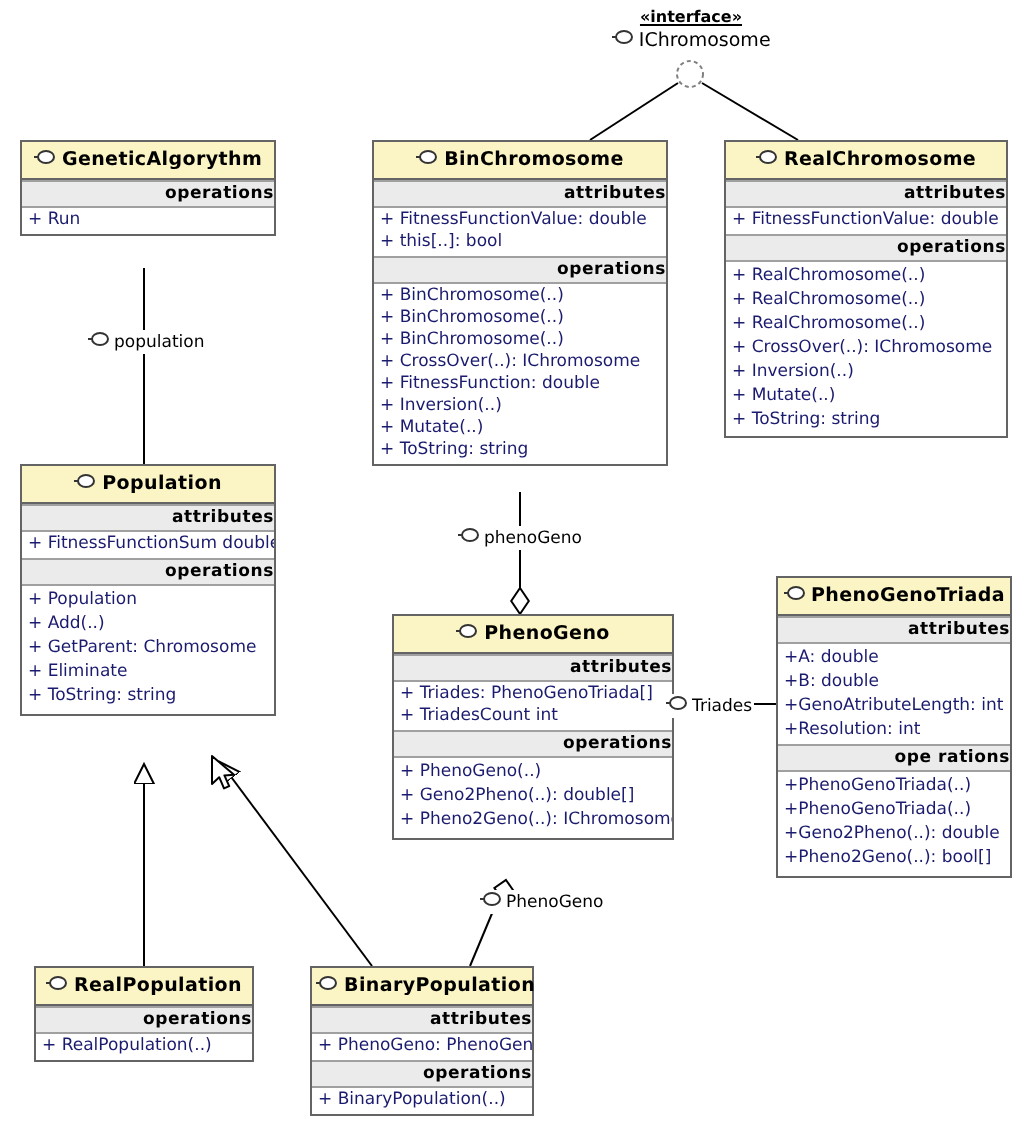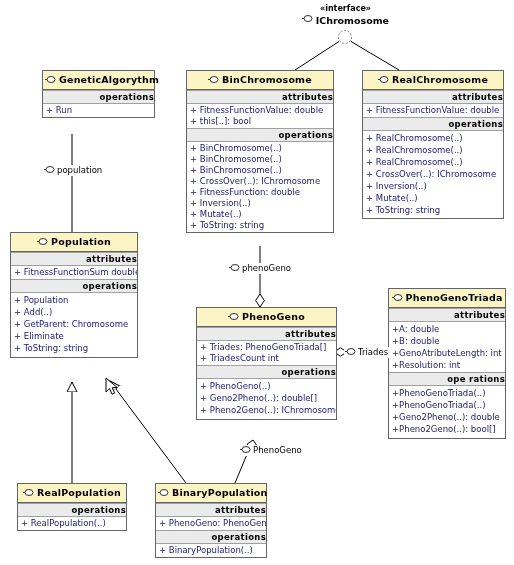--- a/index.html
+++ b/index.html
@@ -80,24 +80,25 @@
     text-align: center;
     font-size: 8.5px;
     color: #000000;
     line-height: 10px;
     white-space: nowrap;
   }
   .iface-label .stereo {
     font-size: 8px;
     font-weight: bold;
     display: block;
+    text-decoration: underline;
   }
   .iface-label .iname {
     font-size: 9.5px;
-    font-weight: bold;
+    font-weight: normal;
     display: block;
   }
   .assoc-label {
     position: absolute;
     font-size: 8.5px;
     color: #000000;
     white-space: nowrap;
     background: #ffffff;
     padding: 0 1px;
     line-height: 10px;
@@ -155,21 +156,21 @@
     <span style="display:inline-block; vertical-align:middle;">
       <span class="oval">
         <svg width="11" height="9" viewBox="0 0 11 9">
           <ellipse cx="6" cy="4.5" rx="4" ry="3" fill="#ffffff" stroke="#333333" stroke-width="1"></ellipse>
           <line x1="0" y1="4.5" x2="2" y2="4.5" stroke="#333333" stroke-width="1"></line>
         </svg>
       </span><span class="iname" style="display:inline-block; vertical-align:middle;">IChromosome</span>
     </span>
   </div>
 
-  <div class="uml-class" style="left:10px; top:70px; width:113px;margin-left:32px;">
+  <div class="uml-class" style="left:10px; top:70px; width:128px;">
     <div class="cls-title">
       <span class="oval">
         <svg width="11" height="9" viewBox="0 0 11 9">
           <ellipse cx="6" cy="4.5" rx="4" ry="3" fill="#ffffff" stroke="#333333" stroke-width="1"></ellipse>
           <line x1="0" y1="4.5" x2="2" y2="4.5" stroke="#333333" stroke-width="1"></line>
         </svg>
       </span><span>GeneticAlgorythm</span>
     </div>
     <div class="section-head">operations</div>
     <div class="member-list">
@@ -344,21 +345,21 @@
 
   <div class="assoc-label" style="left:228px; top:263px;">
     <span class="oval">
       <svg width="11" height="9" viewBox="0 0 11 9">
         <ellipse cx="6" cy="4.5" rx="4" ry="3" fill="#ffffff" stroke="#333333" stroke-width="1"></ellipse>
         <line x1="0" y1="4.5" x2="2" y2="4.5" stroke="#333333" stroke-width="1"></line>
       </svg>
     </span><span>phenoGeno</span>
   </div>
 
-  <div class="assoc-label" style="left:344px; top:347px;">
+  <div class="assoc-label" style="left:332px; top:347px;">
     <span class="oval">
       <svg width="11" height="9" viewBox="0 0 11 9">
         <ellipse cx="6" cy="4.5" rx="4" ry="3" fill="#ffffff" stroke="#333333" stroke-width="1"></ellipse>
         <line x1="0" y1="4.5" x2="2" y2="4.5" stroke="#333333" stroke-width="1"></line>
       </svg>
     </span><span>Triades</span>
   </div>
 
   <div class="assoc-label" style="left:239px; top:445px;">
     <span class="oval">

